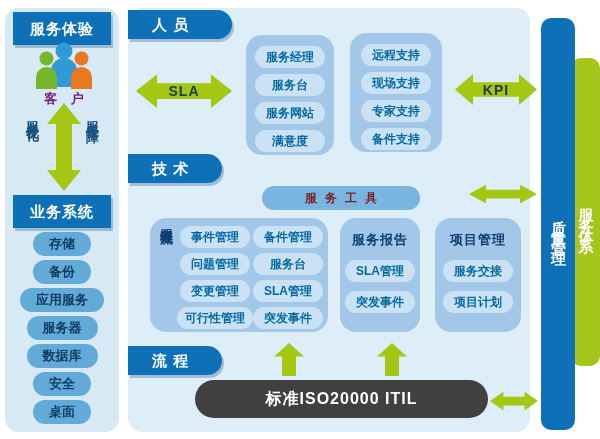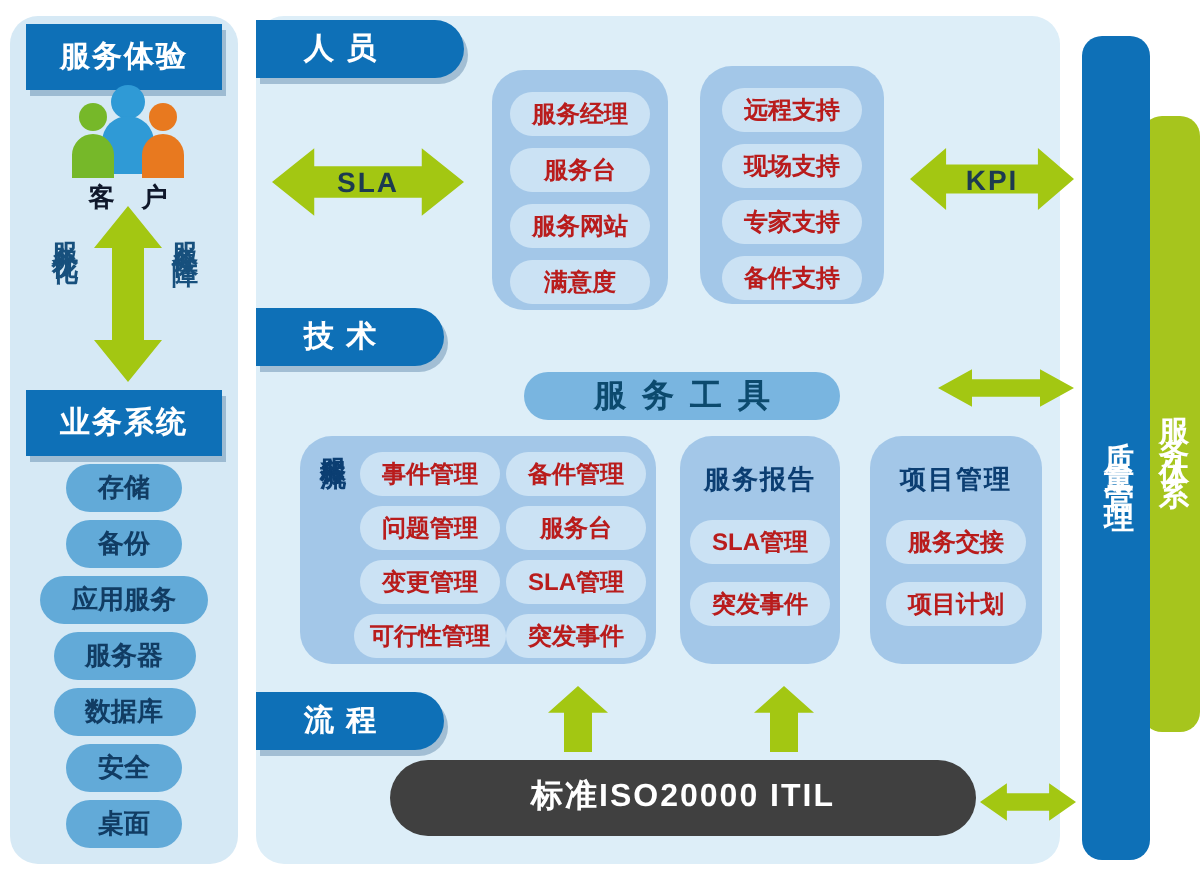--- a/index.html
+++ b/index.html
@@ -34,41 +34,41 @@
     box-shadow:2px 3px 0 rgba(10,70,120,.28);
   }
 
   
   .pill-dark {
     background:#62aad8; color:#113c63; font-weight:bold; font-size:13px;
     height:24px; line-height:24px; border-radius:12px; text-align:center;
     padding:0 16px; white-space:nowrap;
   }
   .pill-light {
-    background:#cbe2f4; color:#b91c1c; font-weight:bold; font-size:12px;
+    background:#cbe2f4; color:#0369a1; font-weight:bold; font-size:12px;
     height:22px; line-height:22px; border-radius:11px; text-align:center;
     padding:0 8px; min-width:70px; white-space:nowrap;
   }
 
   .syslist { display:flex; flex-direction:column; align-items:center; gap:4px; width:100%; }
 
   .group-box { background:#a3c7e8; border-radius:16px; }
   .pill-col { display:flex; flex-direction:column; align-items:center; gap:6px; padding-top:11px; }
 
   .vlabel {
     writing-mode:vertical-rl; text-orientation:upright;
     color:#17507d; font-weight:bold; font-size:13px; letter-spacing:3px;
   }
   .customer-label {
-    width:100%; text-align:center; color:#0f172a; font-weight:bold;
+    width:100%; text-align:center; color:#701a75; font-weight:bold;
     font-size:13px; letter-spacing:5px; padding-left:9px;
   }
 
   .tools-hdr {
-    background:#79b5e0; color:#0c4a6e; font-weight:bold; font-size:16px;
+    background:#79b5e0; color:#7f1d1d; font-weight:bold; font-size:12px;
     height:24px; border-radius:12px; display:flex; align-items:center;
     justify-content:center; letter-spacing:8px; padding-left:8px;
   }
 
   .process-grid {
     display:grid; grid-template-columns:1fr 1fr; gap:5px 3px;
     justify-items:center; align-items:center;
     padding:8px 23px 8px 30px; height:100%;border-radius:25px;
   }
   .vtitle {

